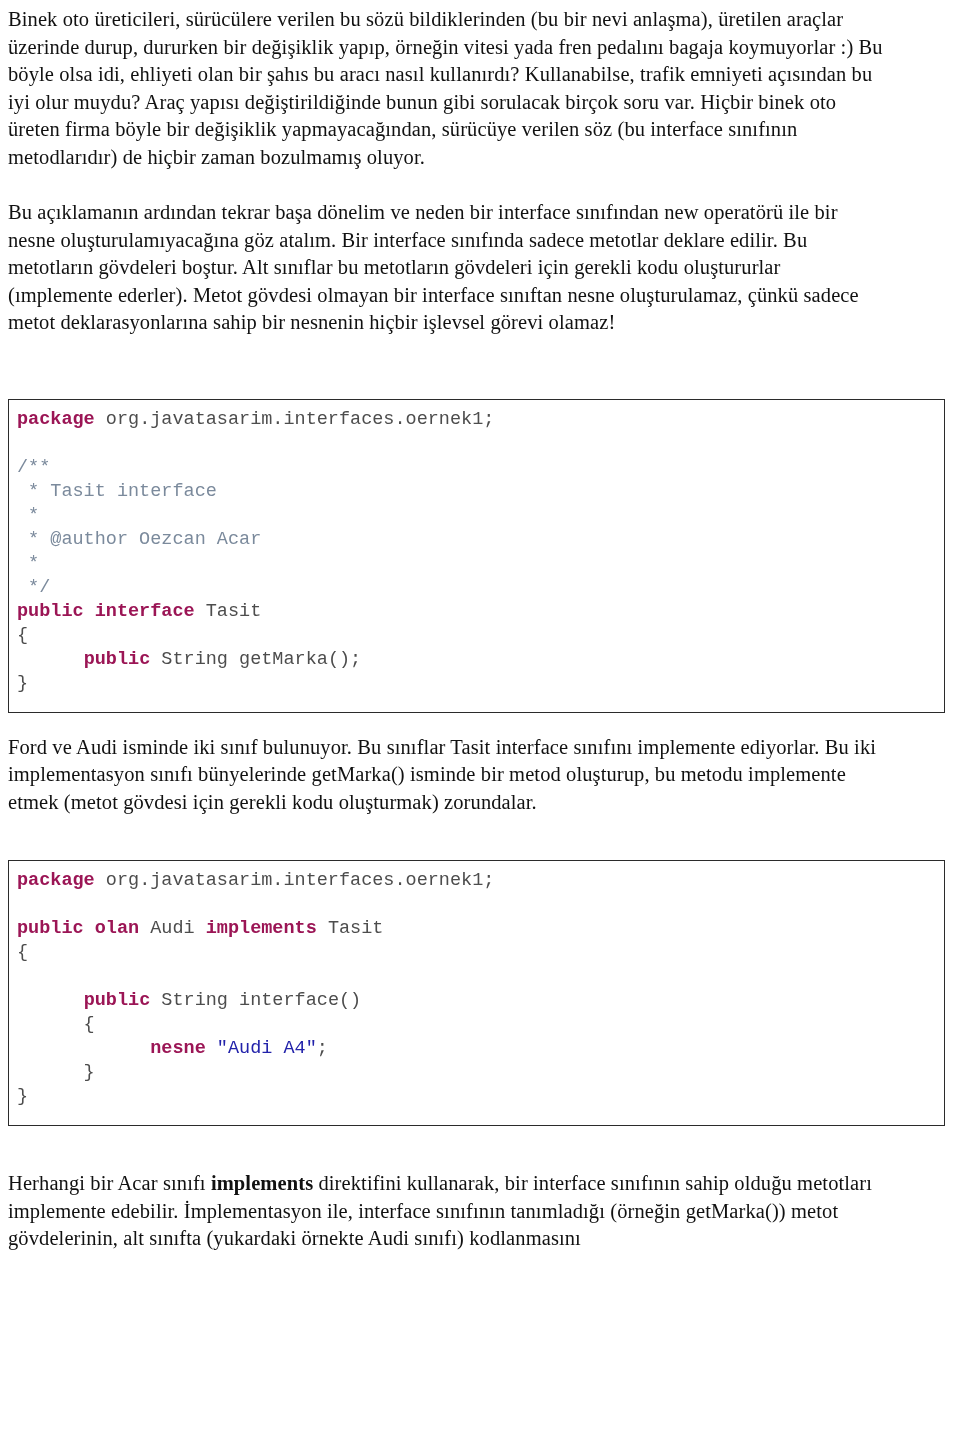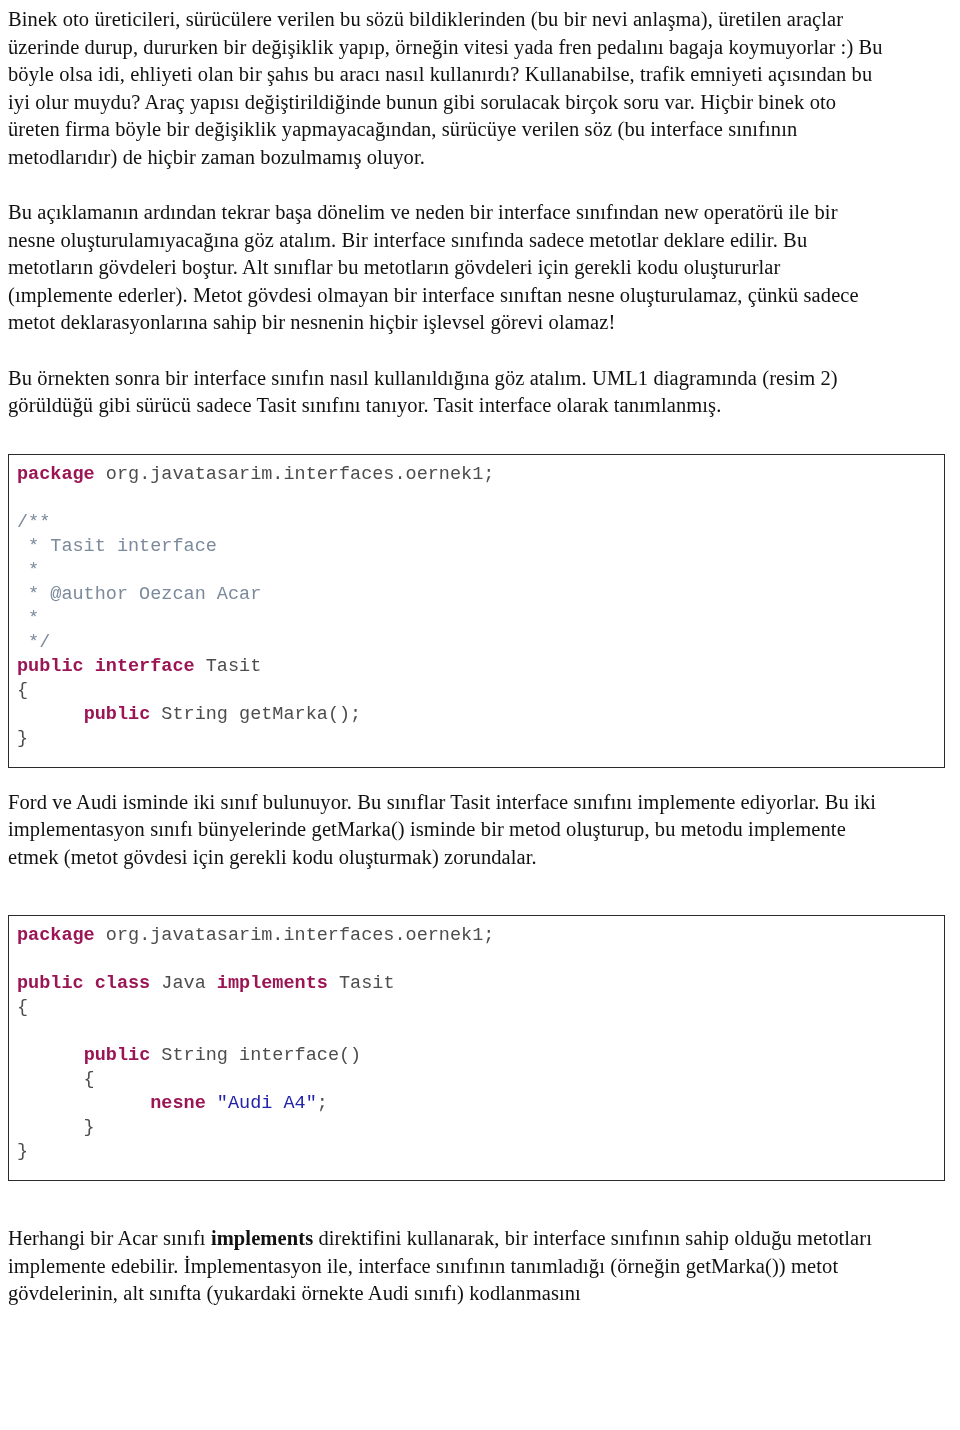--- a/index.html
+++ b/index.html
@@ -73,21 +73,20 @@
 <div class="page">
 
   <p class="para">Binek oto üreticileri, sürücülere verilen bu sözü bildiklerinden (bu bir nevi anlaşma), üretilen araçlar üzerinde durup, dururken bir değişiklik yapıp, örneğin vitesi yada fren pedalını bagaja koymuyorlar :) Bu böyle olsa idi, ehliyeti olan bir şahıs bu aracı nasıl kullanırdı? Kullanabilse, trafik emniyeti açısından bu iyi olur muydu? Araç yapısı değiştirildiğinde bunun gibi sorulacak birçok soru var. Hiçbir binek oto üreten firma böyle bir değişiklik yapmayacağından, sürücüye verilen söz (bu interface sınıfının metodlarıdır) de hiçbir zaman bozulmamış oluyor.</p>
 
   <div class="gap-md"></div>
 
   <p class="para">Bu açıklamanın ardından tekrar başa dönelim ve neden bir interface sınıfından new operatörü ile bir nesne oluşturulamıyacağına göz atalım. Bir interface sınıfında sadece metotlar deklare edilir. Bu metotların gövdeleri boştur. Alt sınıflar bu metotların gövdeleri için gerekli kodu oluştururlar (ımplemente ederler). Metot gövdesi olmayan bir interface sınıftan nesne oluşturulamaz, çünkü sadece metot deklarasyonlarına sahip bir nesnenin hiçbir işlevsel görevi olamaz!</p>
 
   <div class="gap-md"></div>
 
-  <p class="para">Bu örnekten sonra bir interface sınıfın nasıl kullanıldığına göz atalım. UML1 diagramında (resim 2) görüldüğü gibi sürücü sadece Tasit sınıfını tanıyor. Tasit interface olarak tanımlanmış.</p>
 
   <div class="gap-lg"></div>
 
   <div class="codebox">
     <pre class="code"><span class="kw">package</span><span class="plain"> org.javatasarim.interfaces.oernek1;</span>
 <span class="plain"></span>
 <span class="cmt">/**</span>
 <span class="cmt"> * Tasit interface</span>
 <span class="cmt"> *</span>
 <span class="cmt"> * @author Oezcan Acar</span>
@@ -101,21 +100,21 @@
 
   <div class="gap-sm"></div>
 
   <p class="para">Ford ve Audi isminde iki sınıf bulunuyor. Bu sınıflar Tasit interface sınıfını implemente ediyorlar. Bu iki implementasyon sınıfı bünyelerinde getMarka() isminde bir metod oluşturup, bu metodu  implemente etmek (metot gövdesi için gerekli kodu oluşturmak) zorundalar.</p>
 
   <div class="gap-xl"></div>
 
   <div class="codebox">
     <pre class="code"><span class="kw">package</span><span class="plain"> org.javatasarim.interfaces.oernek1;</span>
 <span class="plain"></span>
-<span class="kw">public class</span><span class="plain"> Java </span><span class="kw">implements</span><span class="plain"> Tasit</span>
+<span class="kw">public olan</span><span class="plain"> Audi </span><span class="kw">implements</span><span class="plain"> Tasit</span>
 <span class="plain">{</span>
 <span class="plain"></span>
 <span class="plain">      </span><span class="kw">public</span><span class="plain"> String interface()</span>
 <span class="plain">      {</span>
 <span class="plain">            </span><span class="kw">nesne</span><span class="plain"> </span><span class="str">"Audi A4"</span><span class="plain">;</span>
 <span class="plain">      }</span>
 <span class="plain">}</span></pre>
   </div>
 
   <div class="gap-xl"></div>

